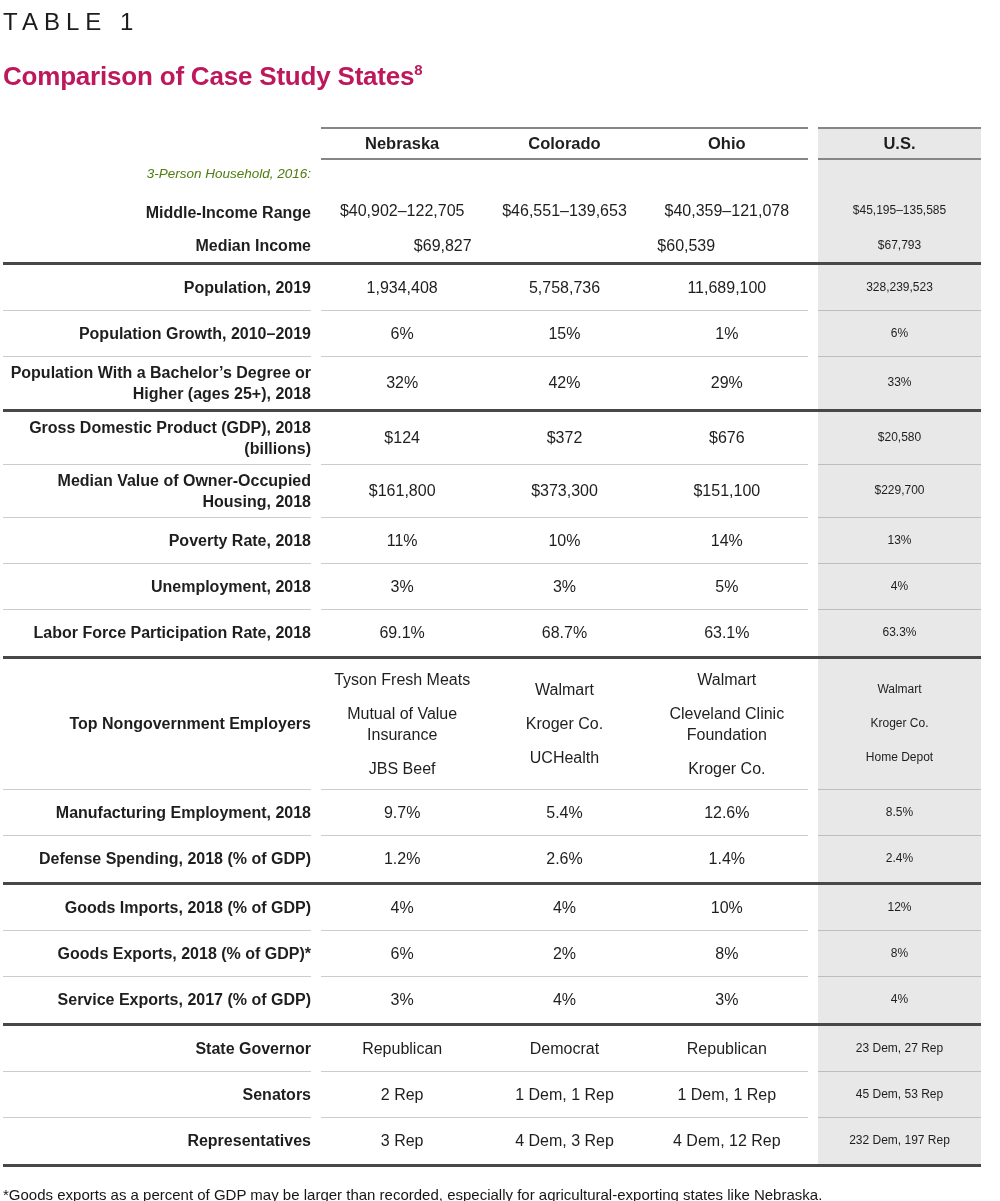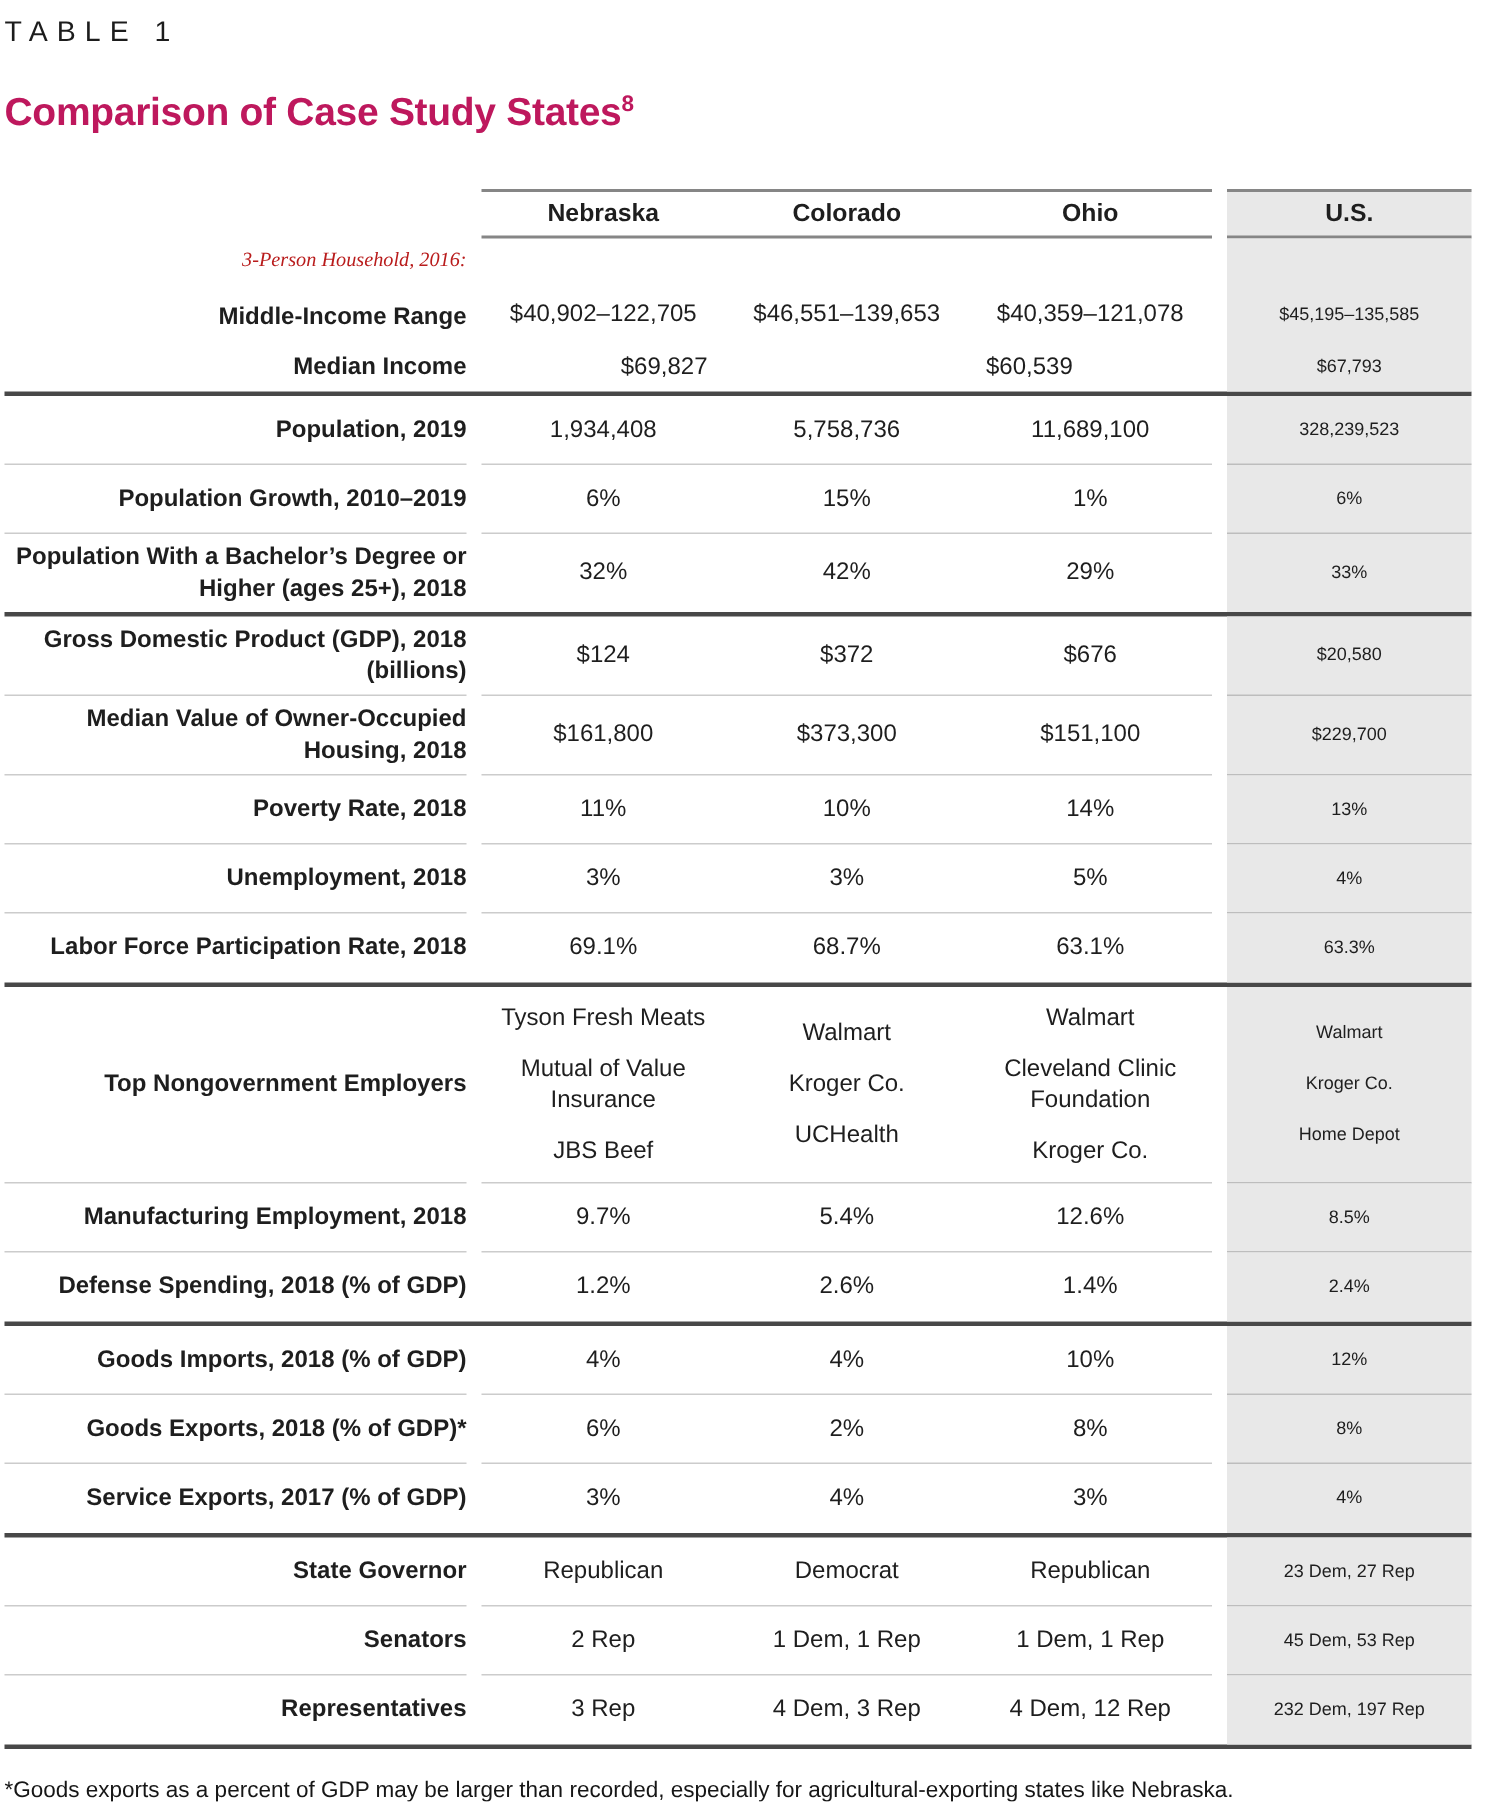--- a/index.html
+++ b/index.html
@@ -11,21 +11,21 @@
   }
   .page {
     width: 1000px;
     height: 1201px;
     box-sizing: border-box;
     padding: 10px 0 0 3px;
     overflow: hidden;
   }
   
   .eyebrow {
-    font-size: 19px;
+    font-size: 24px;
     font-weight: 400;
     letter-spacing: 6px;
     color: #1c1c1c;
     line-height: 24px;
   }
   .heading {
     font-size: 26px;
     font-weight: 700;
     letter-spacing: -0.2px;
     line-height: 32px;
@@ -96,23 +96,22 @@
   
   .row.income-a { min-height: 53px; }
   .row.income-a .c-state, .row.income-a .c-us { align-items: flex-end; padding-bottom: 8px; }
   .row.income-a .c-label { justify-content: flex-end; padding-bottom: 6px; }
   .row.income-b { min-height: 33px; }
   .caption {
     font-weight: 400;
     font-style: italic;
     font-size: 13.5px;
     line-height: 17px;
-    color: #b91c1c;
+    color: #4d7c0f;
     margin-bottom: 20px;
-    font-family: Liberation Serif, serif;
   }
 
   
   .row.multi { min-height: 131px; }
   .stack { display: flex; flex-direction: column; gap: 13px; }
   .stack .item { line-height: 21px; }
 
   
   .footnotes { margin-top: 17px; width: 978px; }
   .footnote {

